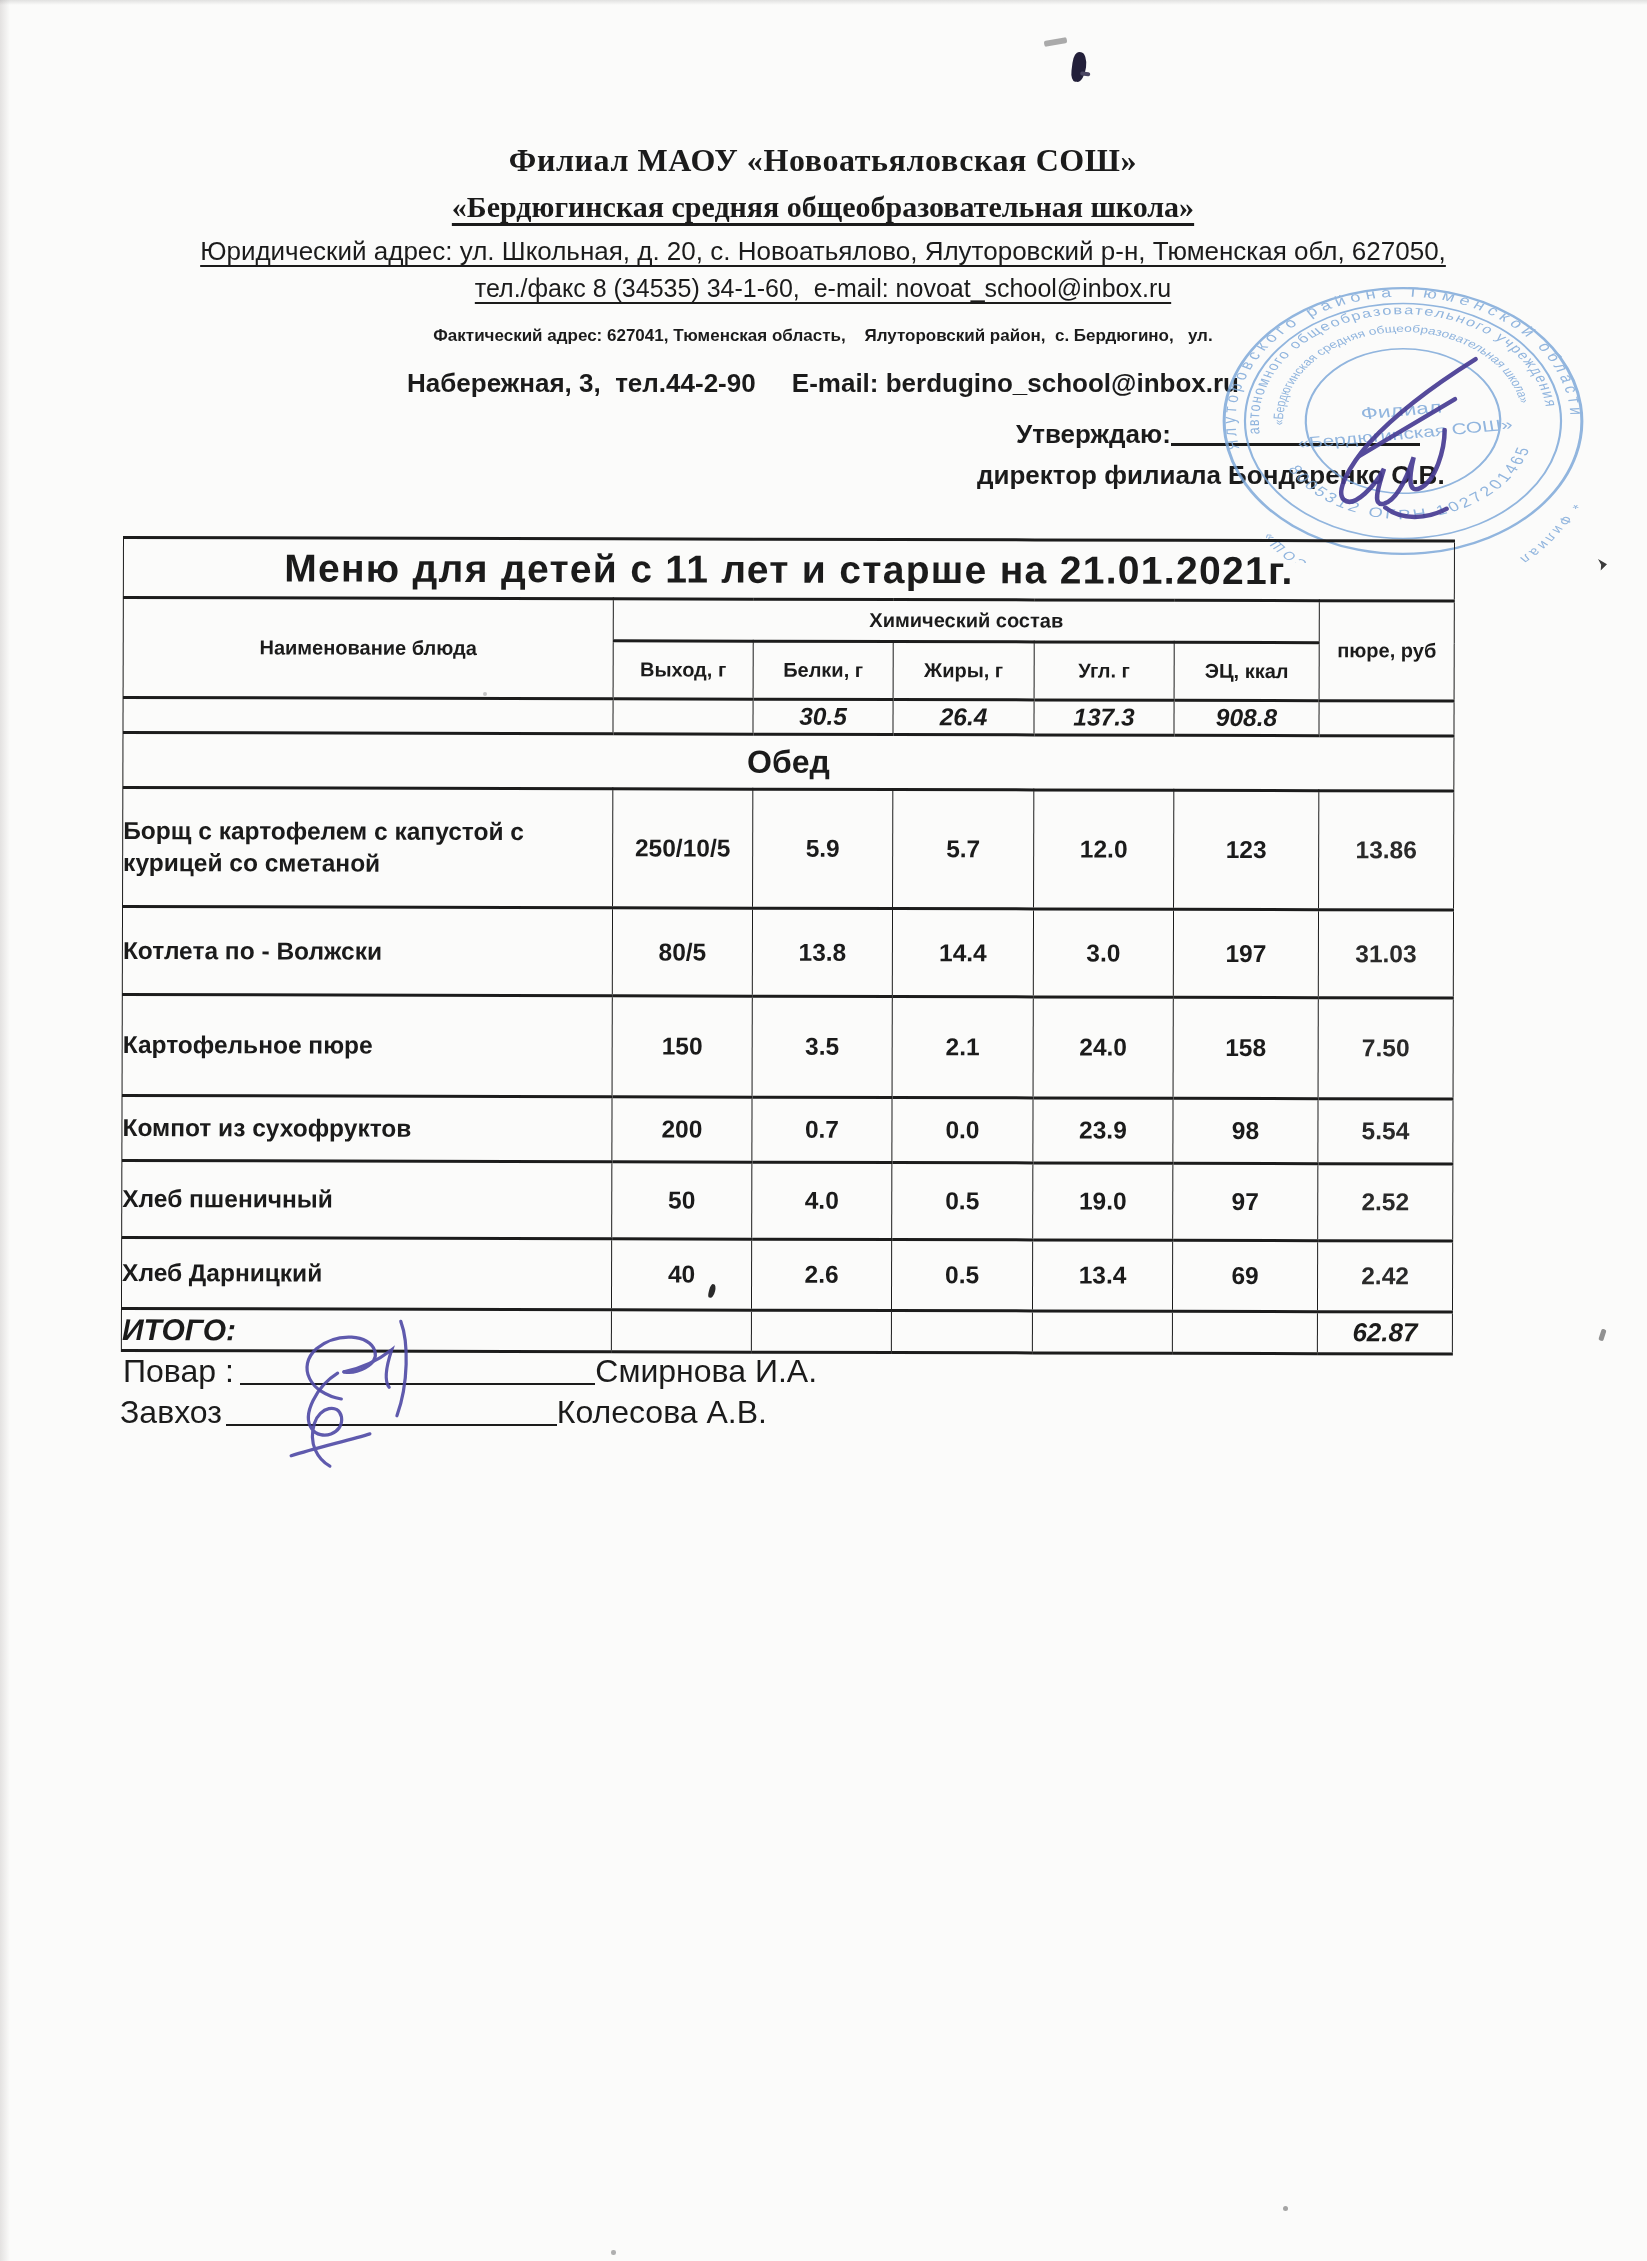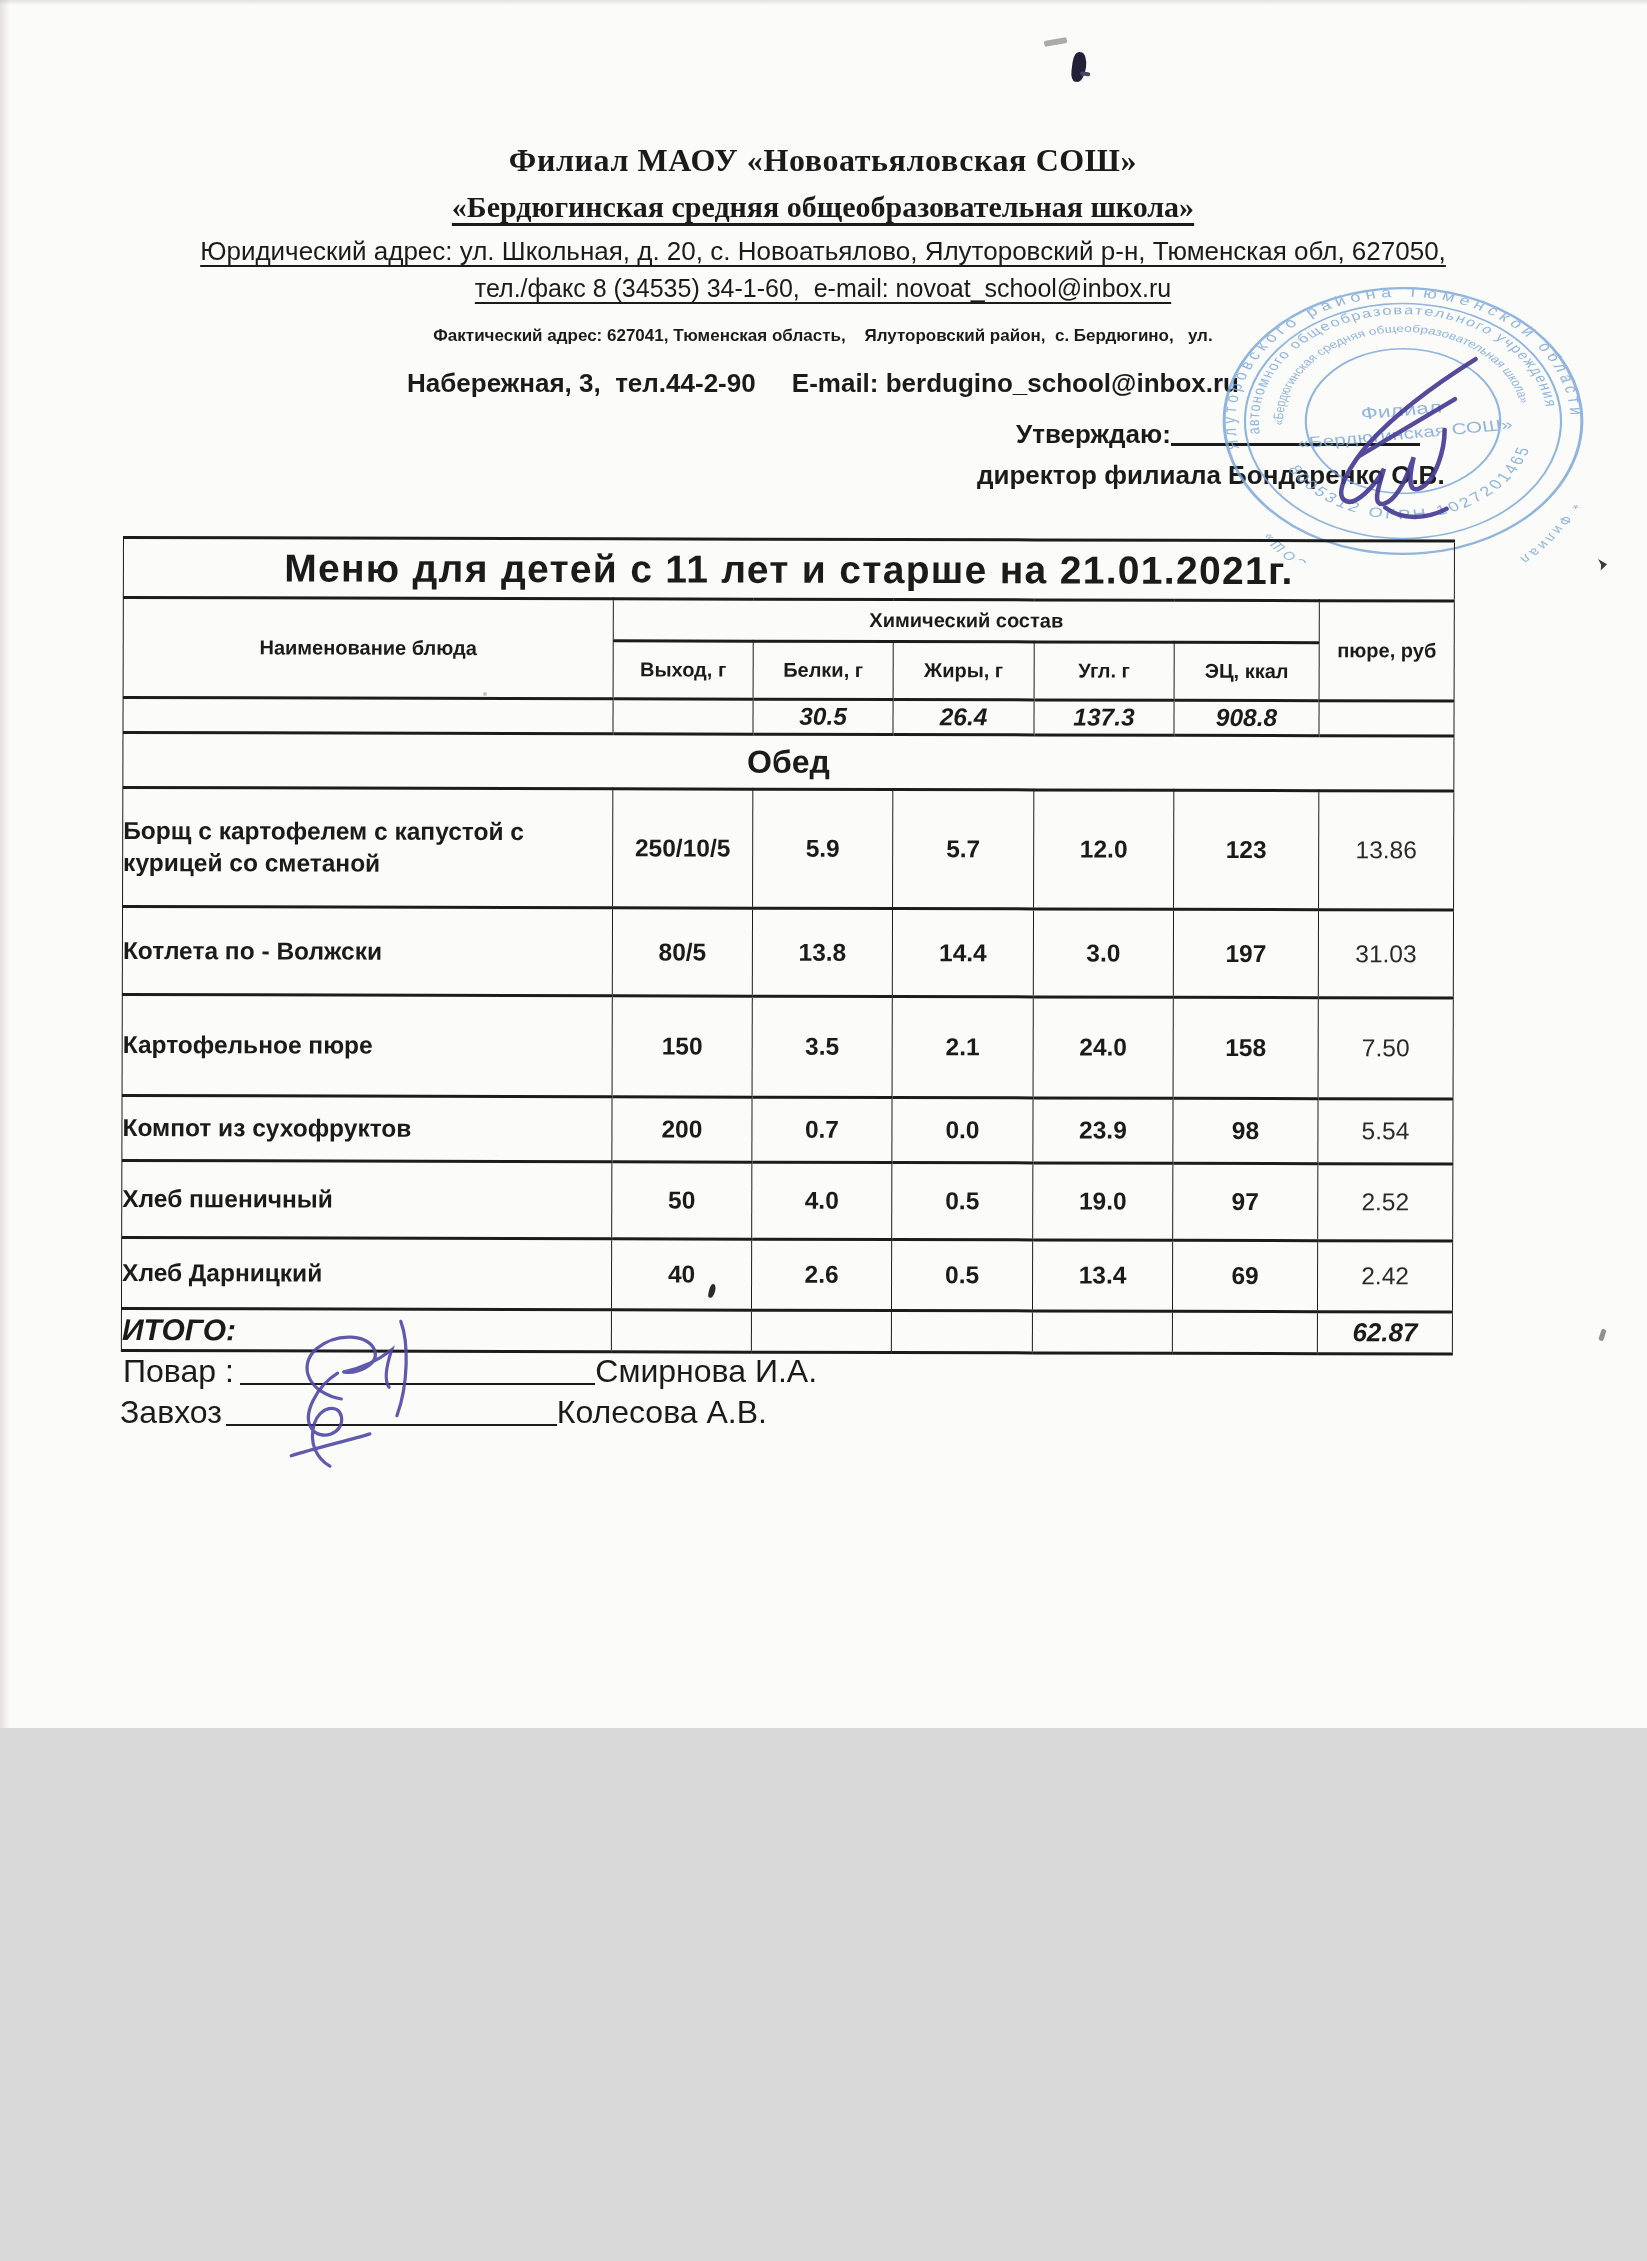--- a/index.html
+++ b/index.html
@@ -1,17 +1,17 @@
 <!DOCTYPE html>
 <html style="font-size:10.3px"><head>
 <meta charset="utf-8">
 <style>
   html,body { margin:0; padding:0; background:#d9d9d9; }
   #scan-page {
-    position:relative; width:1647px; height:1728px;
+    position:relative; width:1647px; height:2261px;
     background:#fbfbfa; overflow:hidden;
     font-family:"Liberation Sans", sans-serif; color:#1b1b1b;
   }
   
   .edge-left  { position:absolute; left:0; top:0; width:10.3px; height:2261px;
                 background:linear-gradient(to right, rgba(120,110,110,0.18), rgba(0,0,0,0)); }
   .edge-top   { position:absolute; left:0; top:0; width:1647px; height:5.2px;
                 background:linear-gradient(to bottom, rgba(120,120,120,0.20), rgba(0,0,0,0)); }
 
   .hdr { position:absolute; left:48px; width:1550px; text-align:center; white-space:pre-wrap; }
@@ -40,21 +40,21 @@
     padding:0; overflow:hidden;
   }
   .c-title  { height:57px;  font-size:39px; font-weight:bold; text-align:center; letter-spacing:1.3px; }
   .c-head   { font-size:20px; font-weight:bold; text-align:center; vertical-align:middle; }
   .r-chem   { height:42px; }
   .r-sub    { height:58px; }
   .c-sum    { height:32px; font-size:24.5px; font-weight:bold; font-style:italic; text-align:center; vertical-align:middle; }
   .c-section{ height:52px; font-size:32px; font-weight:bold; text-align:center; vertical-align:middle; }
   .c-dish   { font-size:24.5px; font-weight:bold; text-align:left; vertical-align:middle; padding:3.9px 6.5px 3.9px 9px; line-height:1.3; }
   .c-num    { font-size:24.5px; font-weight:bold; text-align:center; vertical-align:middle; }
-  .c-price  { font-size:24.5px; font-weight:400; text-align:center; vertical-align:middle; color:#2a2a2a; }
+  .c-price  { font-size:24.5px; font-weight:700; text-align:center; vertical-align:middle; color:#2a2a2a; }
   .r-borsch .c-dish, .r-borsch .c-num, .r-borsch .c-price { height:116px; }
   .r-kotleta td  { height:85px; }
   .r-pyure td    { height:98px; }
   .r-kompot td   { height:62px; }
   .r-hlebp td    { height:74px; }
   .r-hlebd td    { height:68px; }
   .r-itogo td    { height:39px; }
   .c-itogo-label { font-size:30px; font-weight:bold; font-style:italic; text-align:left; padding-left:5.2px; vertical-align:middle; }
   .c-itogo-price { font-size:26px; font-weight:bold; font-style:italic; text-align:center; vertical-align:middle; }
 

